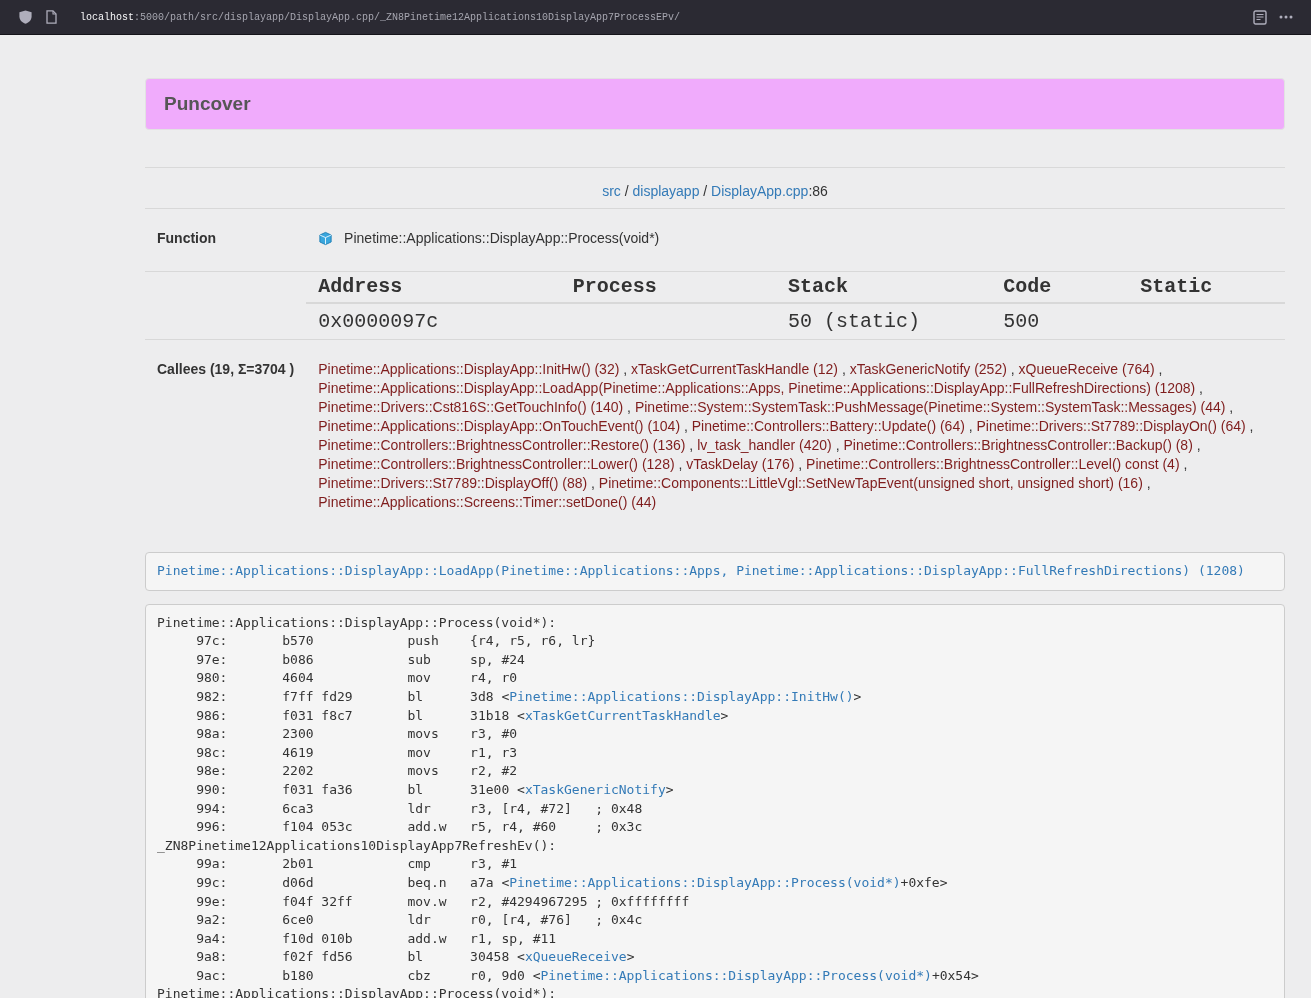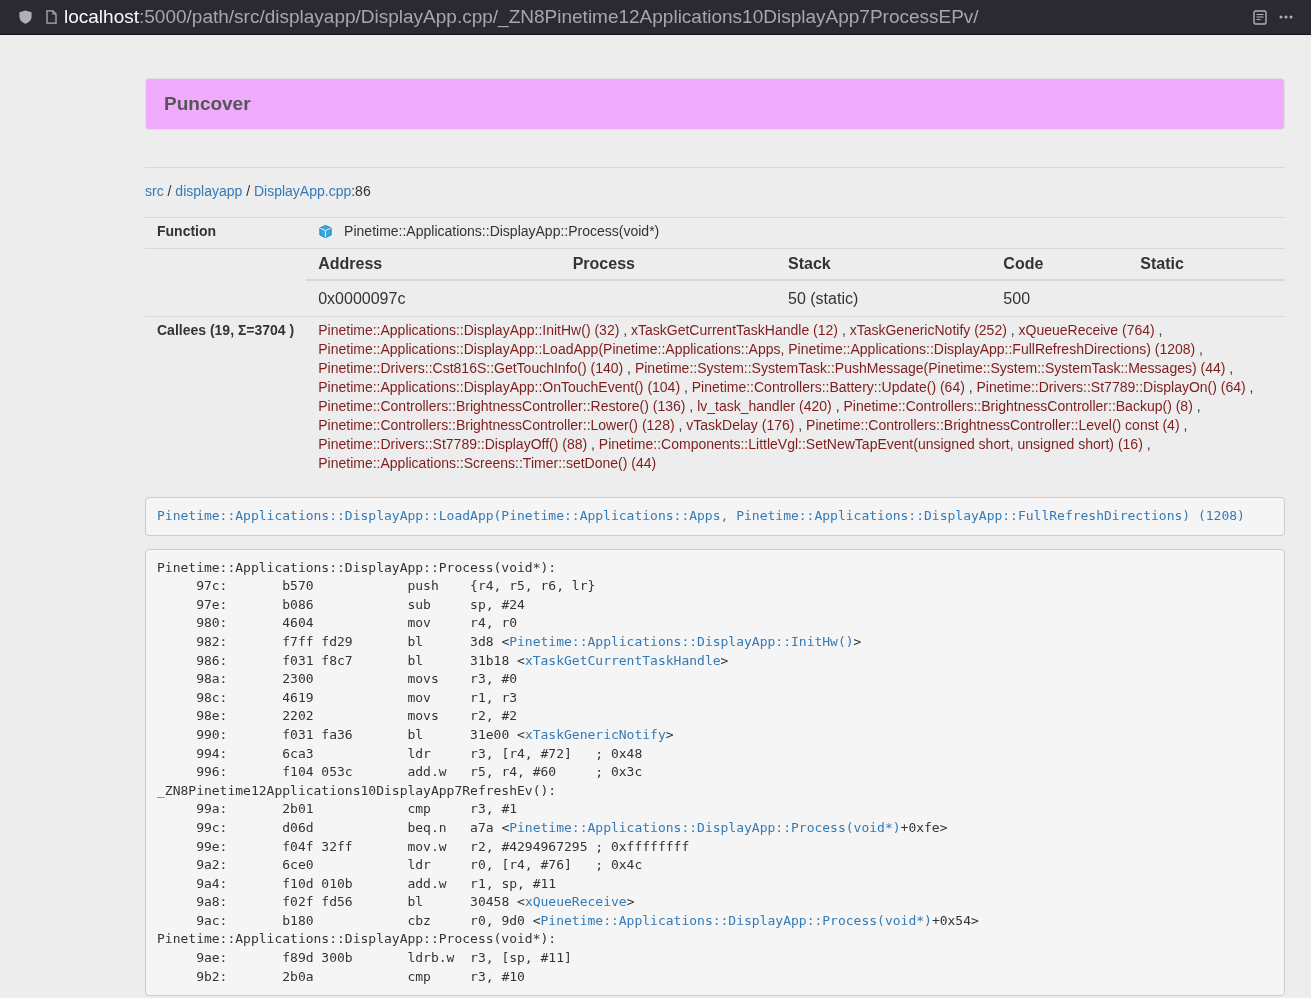--- a/index.html
+++ b/index.html
@@ -4,46 +4,46 @@
 <style>
   * { box-sizing: border-box; }
   html, body { margin:0; padding:0; width:1311px; height:998px; overflow:hidden; }
   body { font-family:"Liberation Sans", sans-serif; background:#ededee; color:#333; }
 
   
   .chrome { height:35px; background:#2b2a33; border-bottom:1px solid #15141a;
             display:flex; align-items:center; padding:0 12px; }
   .icon-btn { display:inline-flex; align-items:center; justify-content:center;
               width:26px; height:26px; border-radius:3px; flex:0 0 auto; }
-  .url-text { font-size:19px; margin-left:0; white-space:nowrap; overflow:hidden; }
+  .url-text { font-size:10px; margin-left:16px; white-space:nowrap; overflow:hidden;font-family:Liberation Mono, monospace; }
   .url-host { color:#f9f9fb; }
   .url-rest { color:#a6a6b0; }
   .spacer { flex:1; }
 
   
   .content { width:1140px; margin-left:145px; padding-top:43px; font-size:14px; }
 
   .navbar { height:52px; background:#f0abfc; border:1px solid #e2e2e2; border-radius:4px;
             display:flex; align-items:center; padding:0 18px;font-weight:bold; }
   .brand { font-size:19px; color:#565656; text-decoration:none; }
 
   hr.sep { border:none; border-top:1px solid #d9d9d9; margin:37px 0 15px 0; }
 
-  .breadcrumb { font-size:14px; margin:0 0 18px 0; }
+  .breadcrumb { font-size:14px; margin:0 0 9px 0;text-align:center; }
   .breadcrumb a { color:#337ab7; text-decoration:none; }
   .bc-sep, .bc-suffix { color:#333; }
 
   table.main-table { width:100%; border-collapse:collapse; font-size:14px; }
   .main-table > tbody > tr > th,
-  .main-table > tbody > tr > td { border-top:1px solid #d8d8d8; padding:4px 12px;
+  .main-table > tbody > tr > td { border-top:1px solid #d8d8d8; padding:20px 12px;
                                   text-align:left; vertical-align:top; line-height:19px; }
   .label-cell { width:151px; font-weight:bold; white-space:nowrap; }
   .cell-nopad { padding:0 !important; }
 
-  table.inner-table { width:100%; border-collapse:collapse; font-size:16px; }
+  table.inner-table { width:100%; border-collapse:collapse; font-size:20px;font-family:Liberation Mono, monospace; }
   .inner-table thead th { font-weight:bold; text-align:left; padding:6px 12px;
                           border-bottom:2px solid #d8d8d8; line-height:18px; }
   .inner-table tbody td { padding:8px 12px; line-height:19px;margin-top:44px; }
 
   .fn-icon { display:inline-block; vertical-align:-3px; margin-right:7px; }
 
   .callees { line-height:20px; }
   .callees a { color:#7f1d1d; text-decoration:none; }
 
   pre { font-family:"DejaVu Sans Mono", monospace; font-size:13px; line-height:18.6px;

